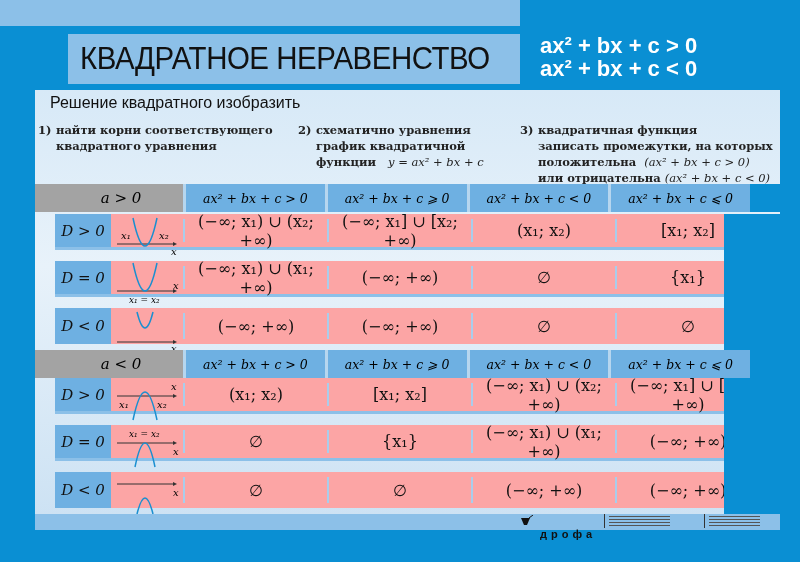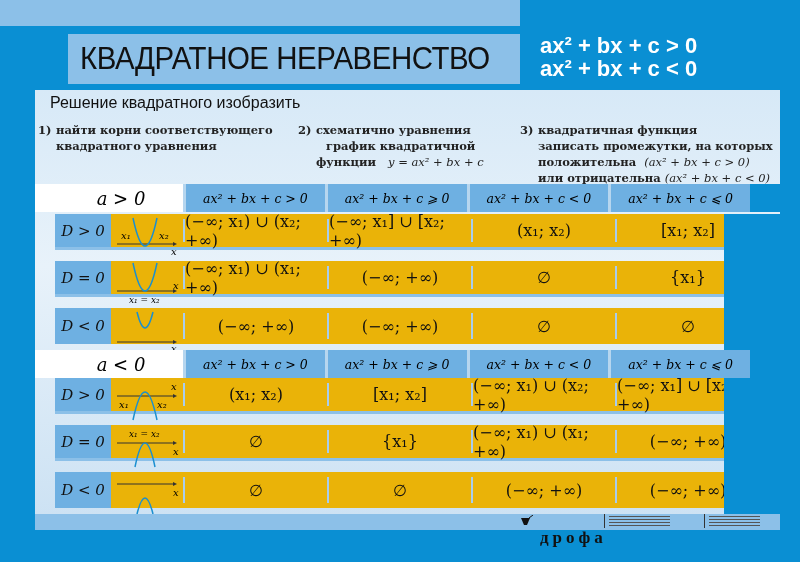--- a/index.html
+++ b/index.html
@@ -15,31 +15,31 @@
     .subtitle { position: absolute; left: 50px; top: 94px; font-family: "Liberation Sans", sans-serif; font-size: 16px; color: #111; }
     .step { position: absolute; font-size: 11.5px; line-height: 16px; color: #222; font-weight: bold; }
     .step .num { position: absolute; left: 0; top: 0; }
     .step .body { margin-left: 18px; }
     .step .math { font-style: italic; font-weight: normal; }
     .step1 { left: 38px; top: 122px; width: 250px; }
     .step2 { left: 298px; top: 122px; width: 220px; }
     .step3 { left: 520px; top: 122px; width: 270px; }
     .table-area { position: absolute; left: 35px; top: 184px; width: 745px; height: 330px; }
     .hrow { position: absolute; left: 0; width: 745px; height: 28px; display: flex; }
-    .hrow .acell { width: 148px; background: #ffffff; display: flex; align-items: center; justify-content: center; font-size: 18px; font-style: italic; padding-left: 24px; }
+    .hrow .acell { width: 148px; background: #a3a3a3; display: flex; align-items: center; justify-content: center; font-size: 15px; font-style: italic; padding-left: 24px; }
     .hrow .hcell { flex: 1; background: #6eb0e2; display: flex; align-items: center; justify-content: center; font-size: 12.5px; font-style: italic; border-left: 3px solid #b6d6ef; }
     .hrow .hcell:first-of-type { border-left: none; }
     .hrow .side { width: 30px; background: #0a8fd3; }
-    .drow { position: absolute; left: 20px; width: 704px; height: 36px; display: flex; background: #eab308; border-bottom: 3px solid #8cc0e8; }
+    .drow { position: absolute; left: 20px; width: 704px; height: 36px; display: flex; background: #fca5a5; border-bottom: 3px solid #8cc0e8; text-align: center; }
     .drow .dlabel { width: 56px; background: #6eb0e2; display: flex; align-items: center; justify-content: center; font-size: 15px; font-style: italic; color: #111; }
     .drow .graph { width: 72px; position: relative; }
     .drow .val { flex: 1; display: flex; align-items: center; justify-content: center; font-size: 16px; color: #111; border-left: 2px solid #a9cdec; margin: 5px 0; }
     .right-side { position: absolute; left: 724px; width: 56px; background: #0a8fd3; }
     .footer { position: absolute; left: 35px; top: 514px; width: 745px; height: 16px; background: #8cc0e8; }
-    .brand { position: absolute; left: 540px; top: 528px; font-family: Liberation Serif, serif; font-size: 17px; letter-spacing: 4px; color: #111; font-weight: bold; }
+    .brand { position: absolute; left: 540px; top: 528px; font-family: Liberation Sans, sans-serif; font-size: 11px; letter-spacing: 4px; color: #111; font-weight: bold; }
     .brand-logo { position: absolute; left: 520px; top: 515px; width: 14px; height: 12px; }
     .fine { position: absolute; top: 514px; width: 70px; height: 14px; border-left: 1px solid #333; }
     .fine span { display: block; height: 1px; background: #555; margin: 2px 4px; }
   </style>
 </head>
 <body>
 
 <div class="top-left"></div>
 <div class="top-right"></div>
 <div class="left-strip"></div>
@@ -58,21 +58,21 @@
   <span class="num">1)</span>
   <div class="body">
     <div>найти корни соответствующего</div>
     <div>квадратного уравнения</div>
   </div>
 </div>
 <div class="step step2">
   <span class="num">2)</span>
   <div class="body">
     <div>схематично уравнения</div>
-    <div style="margin-left:10px">график квадратичной</div>
+    <div style="margin-left:0">график квадратичной</div>
     <div><span>функции</span>&nbsp;&nbsp;&nbsp;<span class="math">y = ax² + bx + c</span></div>
   </div>
 </div>
 <div class="step step3">
   <span class="num">3)</span>
   <div class="body">
     <div>квадратичная функция</div>
     <div>записать промежутки, на которых</div>
     <div><span>положительна</span>&nbsp;&nbsp;<span class="math">(ax² + bx + c &gt; 0)</span></div>
     <div><span>или отрицательна</span>&nbsp;<span class="math">(ax² + bx + c &lt; 0)</span></div>

